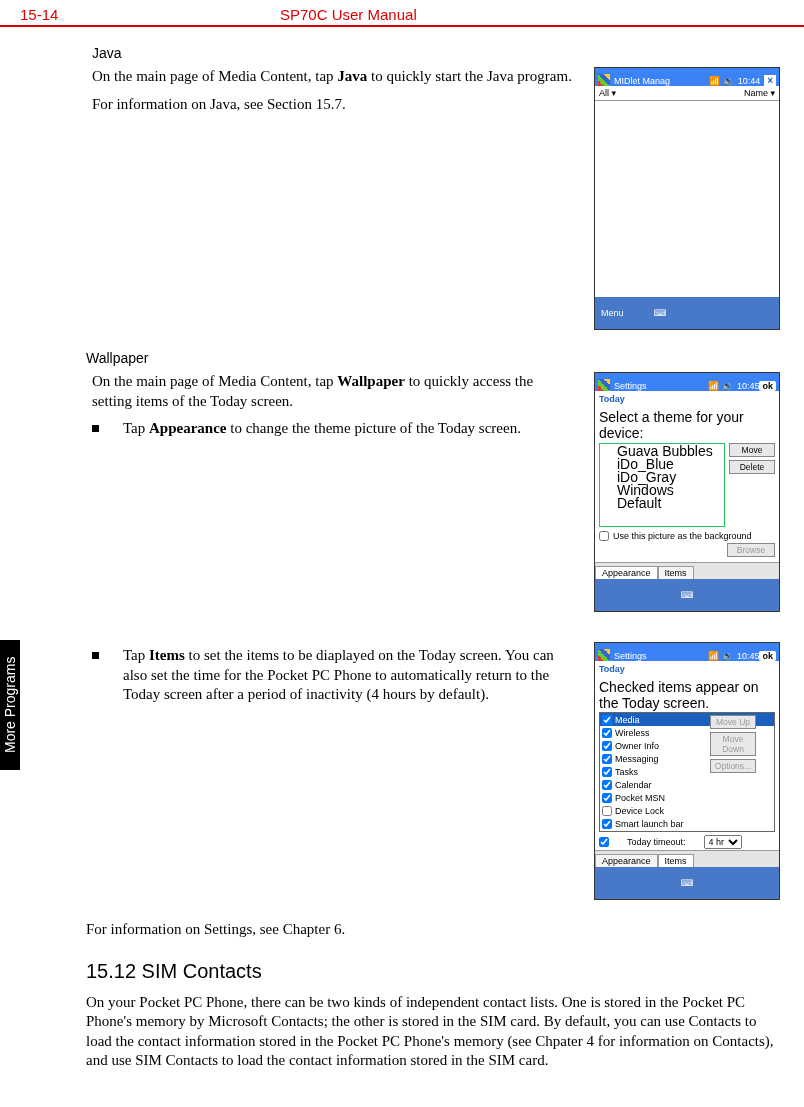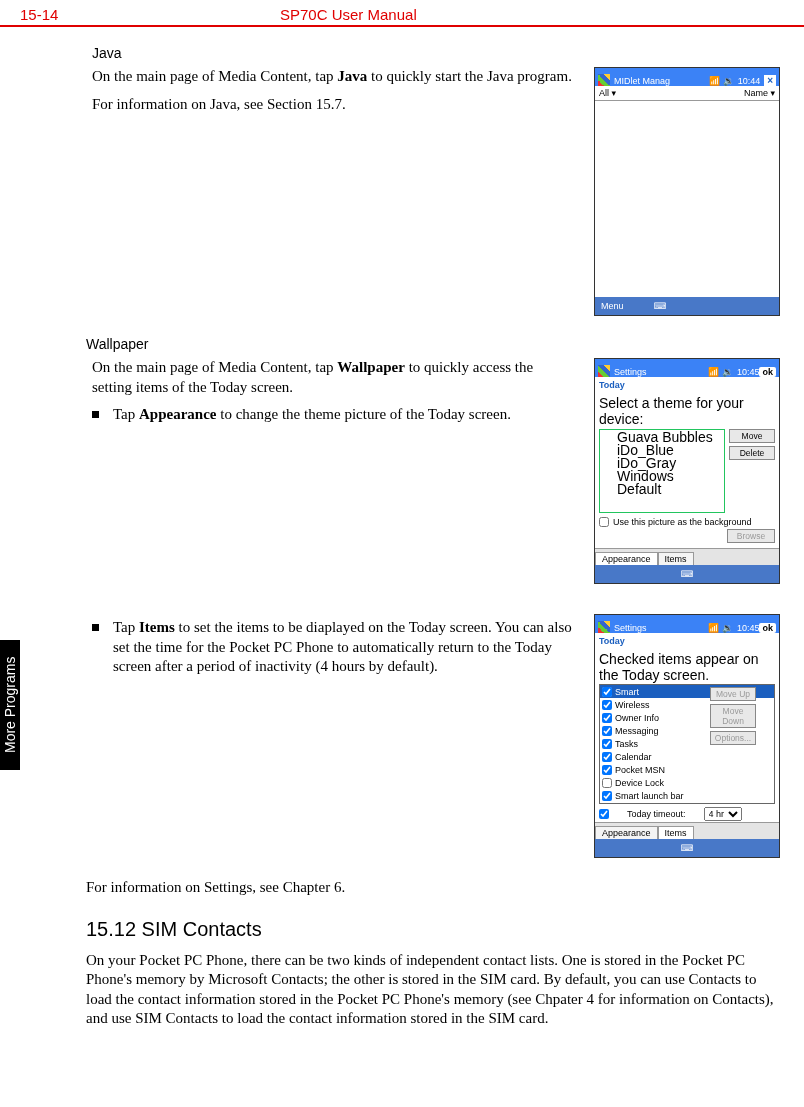--- a/index.html
+++ b/index.html
@@ -36,21 +36,21 @@
     margin-bottom: 20px;
   }
   .textcol {
     width: 480px;
     font-size: 15px;
     line-height: 1.3;
   }
   .textcol p { margin: 0 0 8px 0; }
   .bullet {
     display: flex;
-    gap: 14px;
+    gap: 24px;
     margin: 4px 0 6px 0;
   }
   .bullet .sq {
     width: 7px; height: 7px; background: #000; margin-top: 6px; flex: 0 0 7px;
   }
   .screenshot {
     width: 186px;
     border: 1px solid #333;
     font-family: Tahoma, Arial, sans-serif;
     font-size: 9px;
@@ -86,21 +86,21 @@
     border-bottom: 1px solid #999;
     display: flex;
     padding: 2px 4px;
     font-size: 9px;
     background:#fff;
   }
   .wm-subbar .spacer { flex: 1; }
   .wm-menubar {
     background: #4878c8;
     color: #fff;
-    height: 18px;
+    height: 32px;
     display: flex;
     align-items: center;
     padding: 0 6px;
     font-size: 9px;
     gap: 30px;
   }
   .kbico::before {
     content: "⌨";
     color:#fff;
   }
@@ -281,21 +281,21 @@
       <span class="today-link">Today</span>
       <div class="settings-caption">Checked items appear on the Today screen.</div>
       <div class="checklist" style="height:118px;">
         <div class="sidebtns">
           <span class="small-btn disabled">Move Up</span>
           <span class="small-btn disabled">Move Down</span>
           <span class="small-btn disabled">Options...</span>
         </div>
         <div class="item sel">
             <input type="checkbox" checked="" style="">
-            <span>Smart</span>
+            <span>Media</span>
           </div>
         <div class="item">
             <input type="checkbox" checked="" style="">
             <span>Wireless</span>
           </div>
         <div class="item">
             <input type="checkbox" checked="" style="">
             <span>Owner Info</span>
           </div>
         <div class="item">

